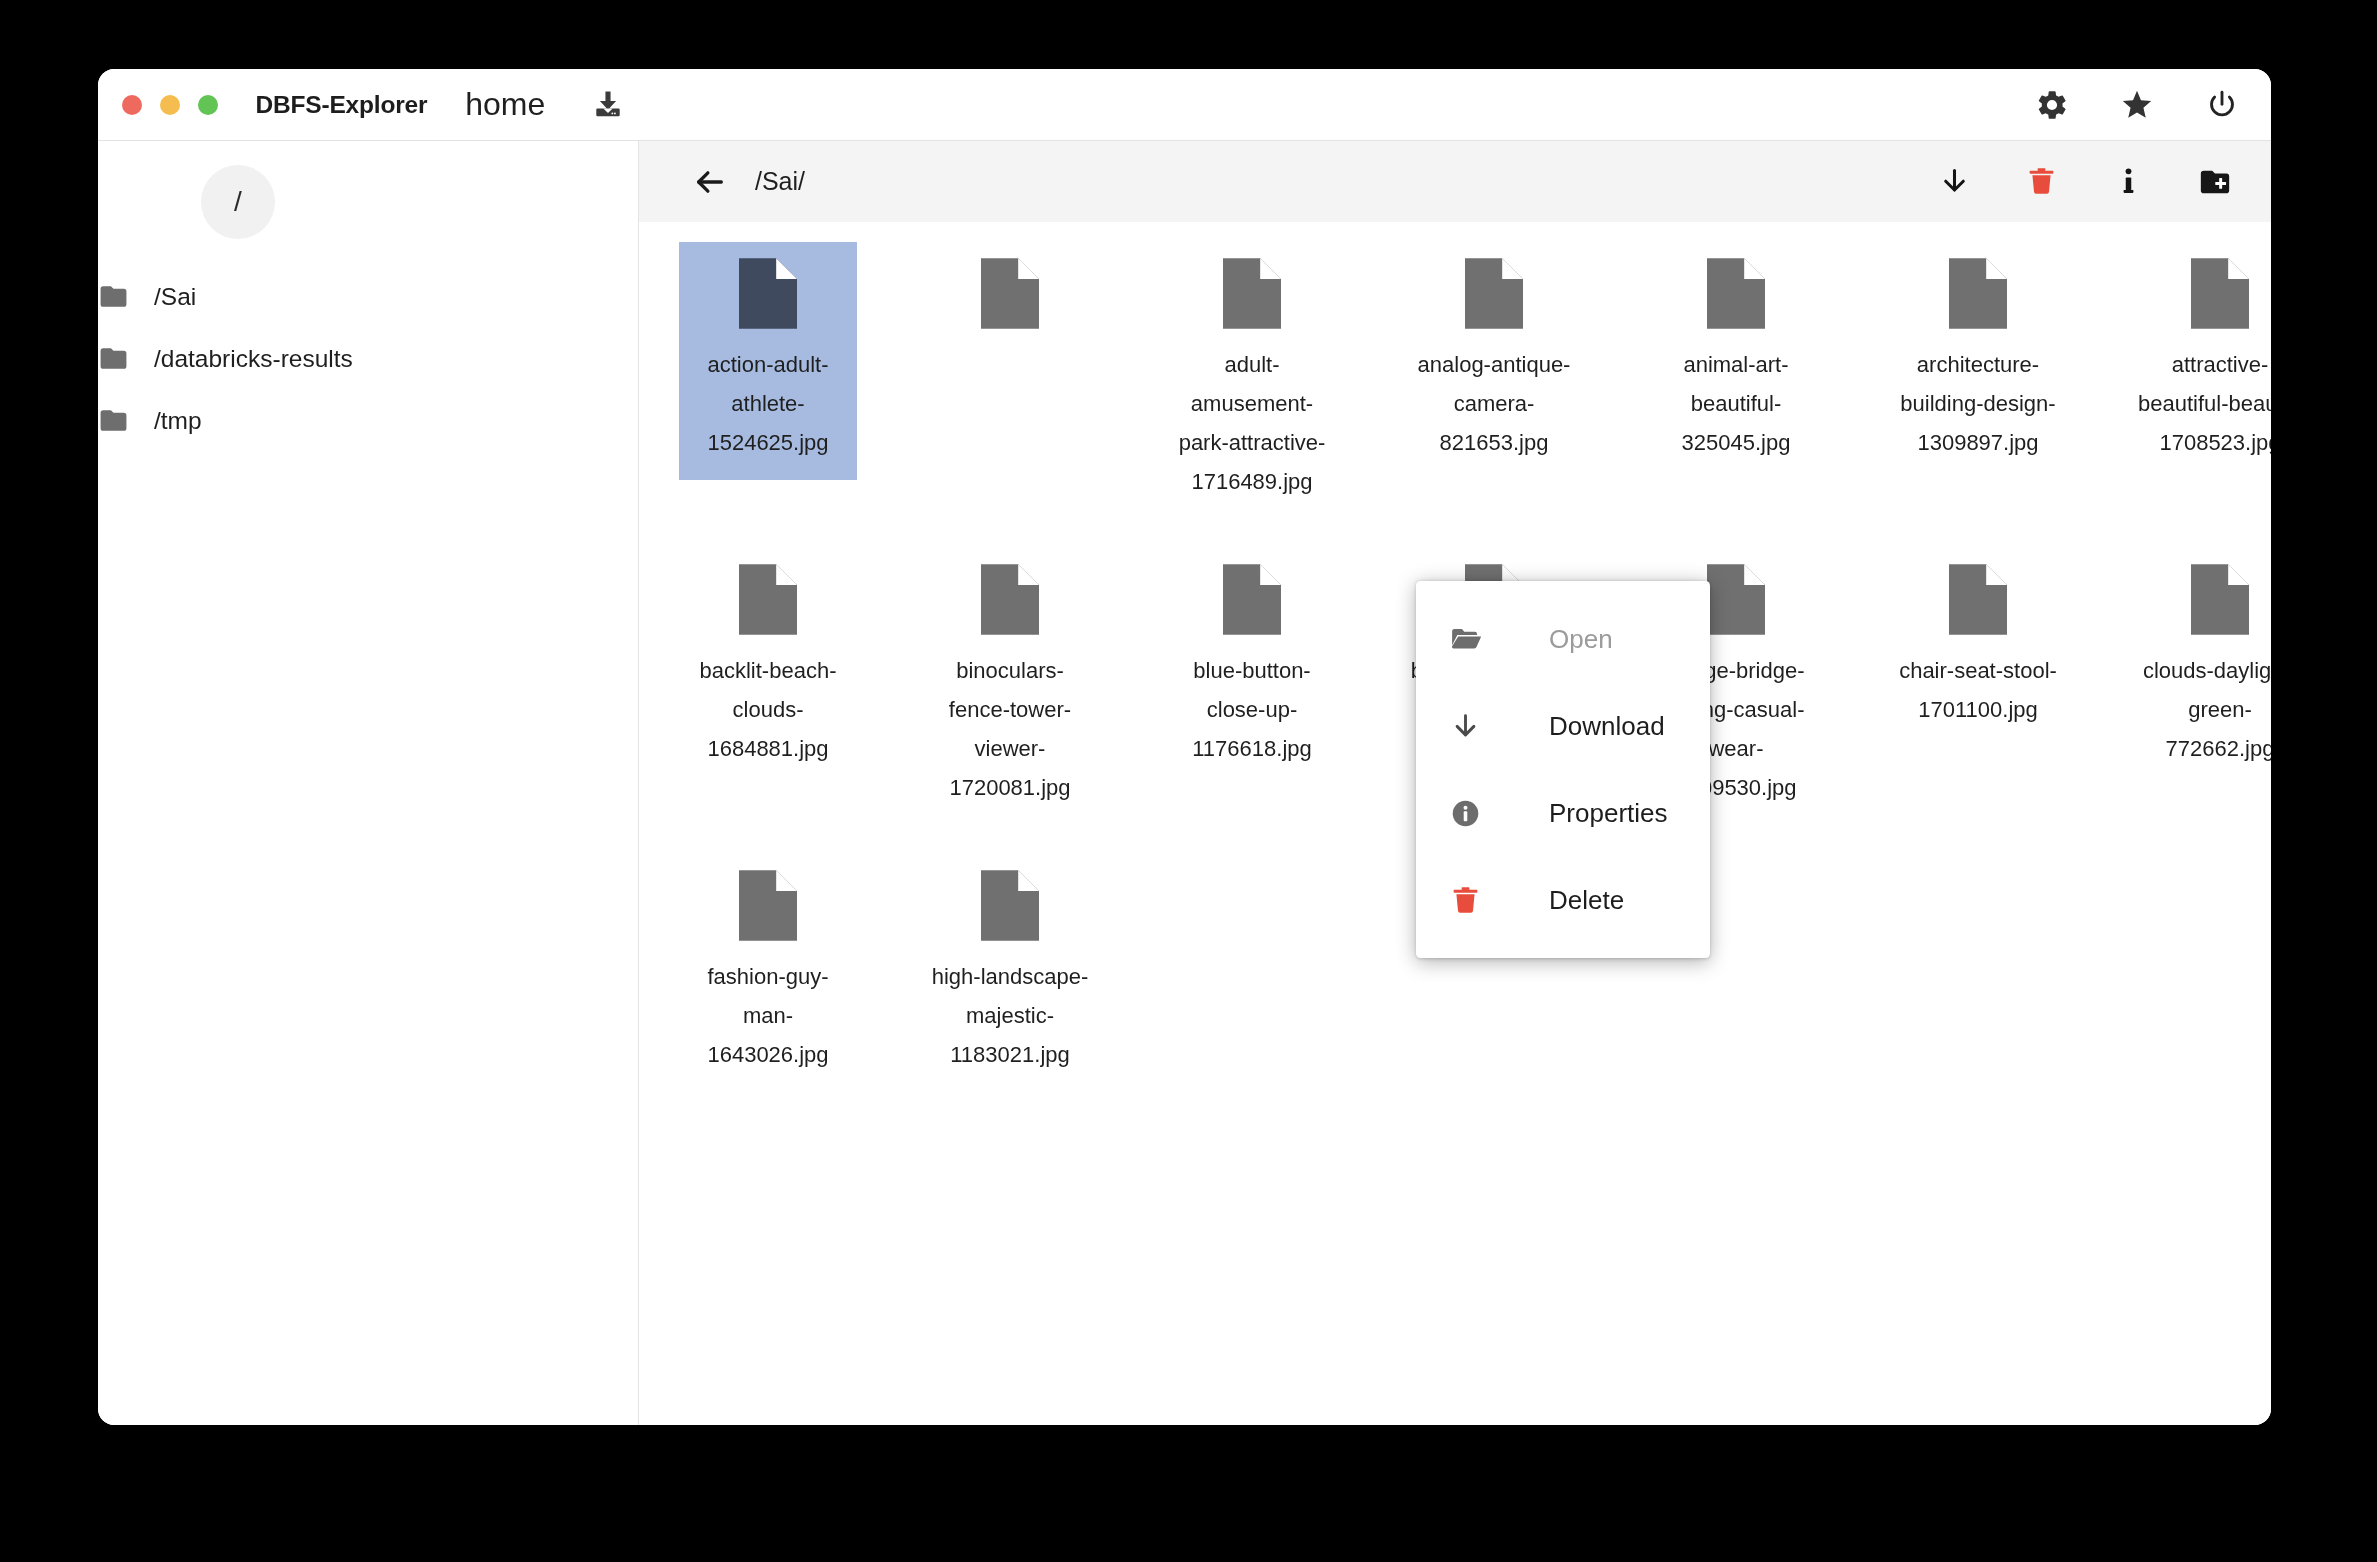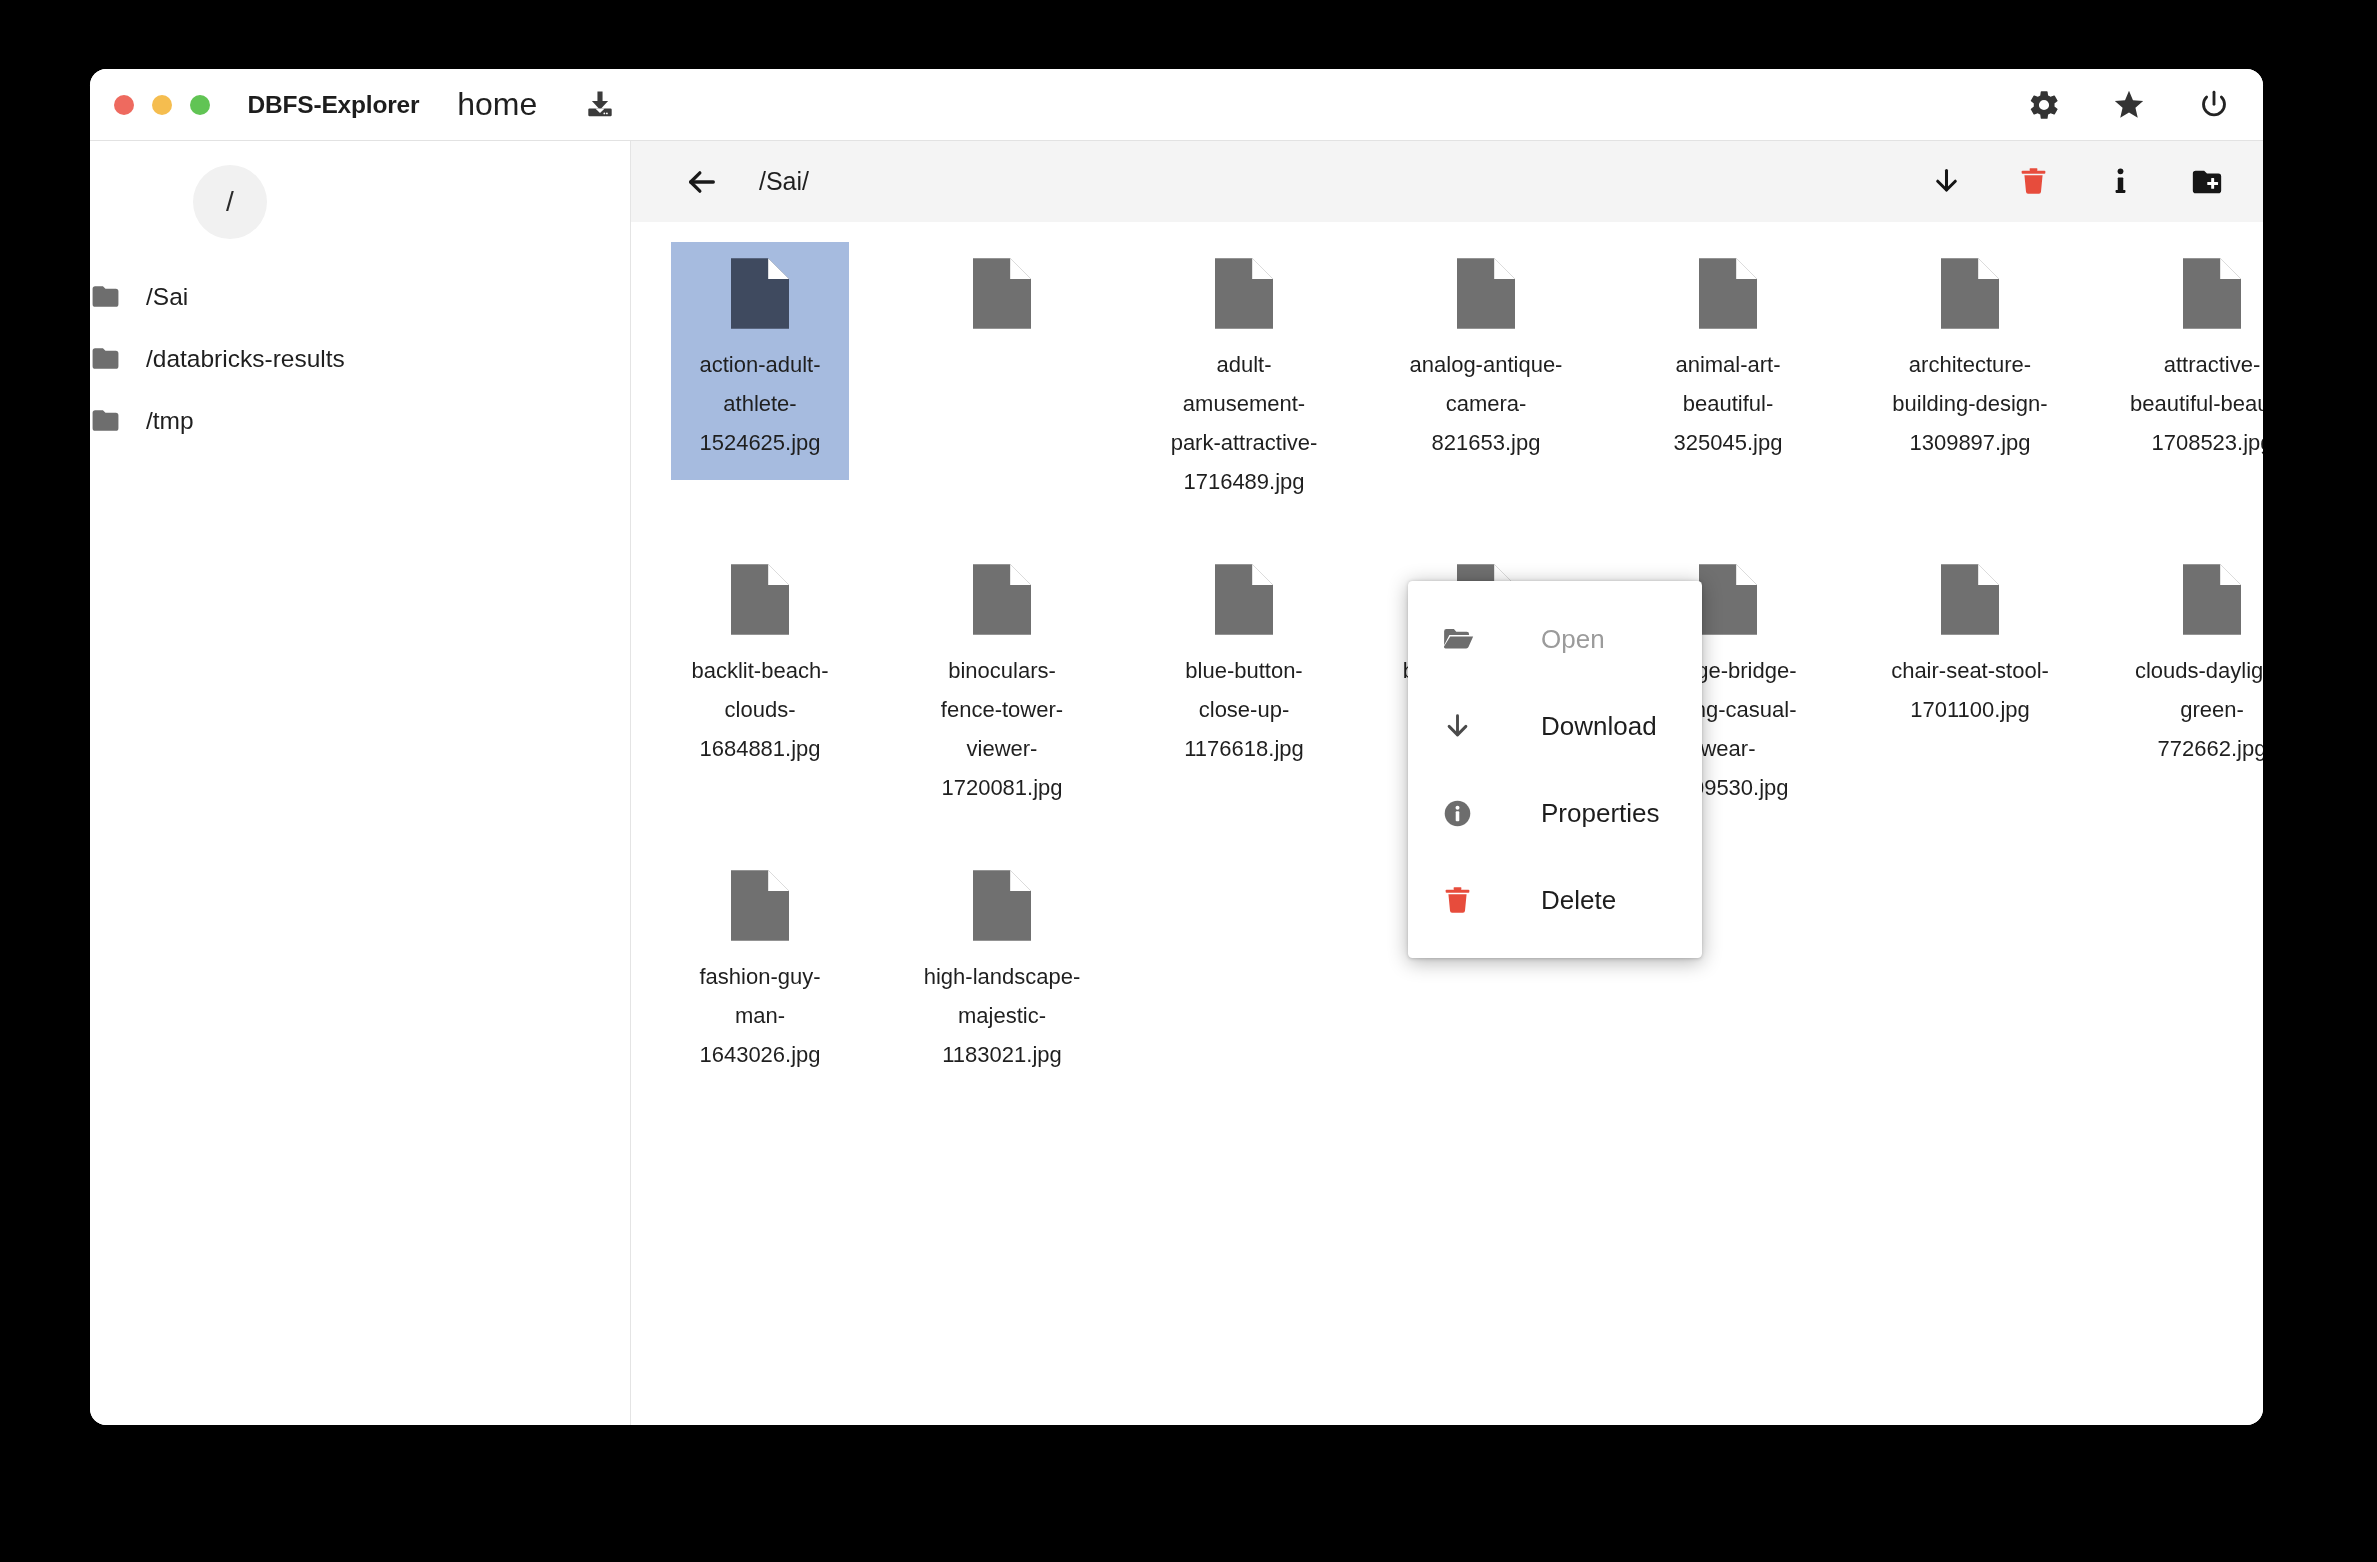--- a/index.html
+++ b/index.html
@@ -7,21 +7,21 @@
     padding: 0;
     background: #000000;
     width: 2377px;
     height: 1562px;
     overflow: hidden;
     font-family: "Liberation Sans", sans-serif;
   }
 
   #app-window {
     position: absolute;
-    left: 90px;
+    left: 98px;
     top: 69px;
     width: 2173px;
     height: 1356px;
     background: #ffffff;
     border-radius: 16.3px;
     overflow: hidden;
     box-shadow: 0 9px 36px rgba(0,0,0,0.5);
   }
 
   
@@ -150,21 +150,21 @@
   }
   .back-btn {
     display: flex;
     align-items: center;
     justify-content: center;
     width: 40px;
     height: 40px;
     cursor: pointer;
   }
   .crumb {
-    margin-left: 37px;
+    margin-left: 25px;
     font-size: 25px;
     color: #1f1f1f;
   }
   .toolbar-spacer { flex: 1; }
   .toolbar-actions {
     display: flex;
     align-items: center;
     gap: 47px;
   }
   .tb-act {

